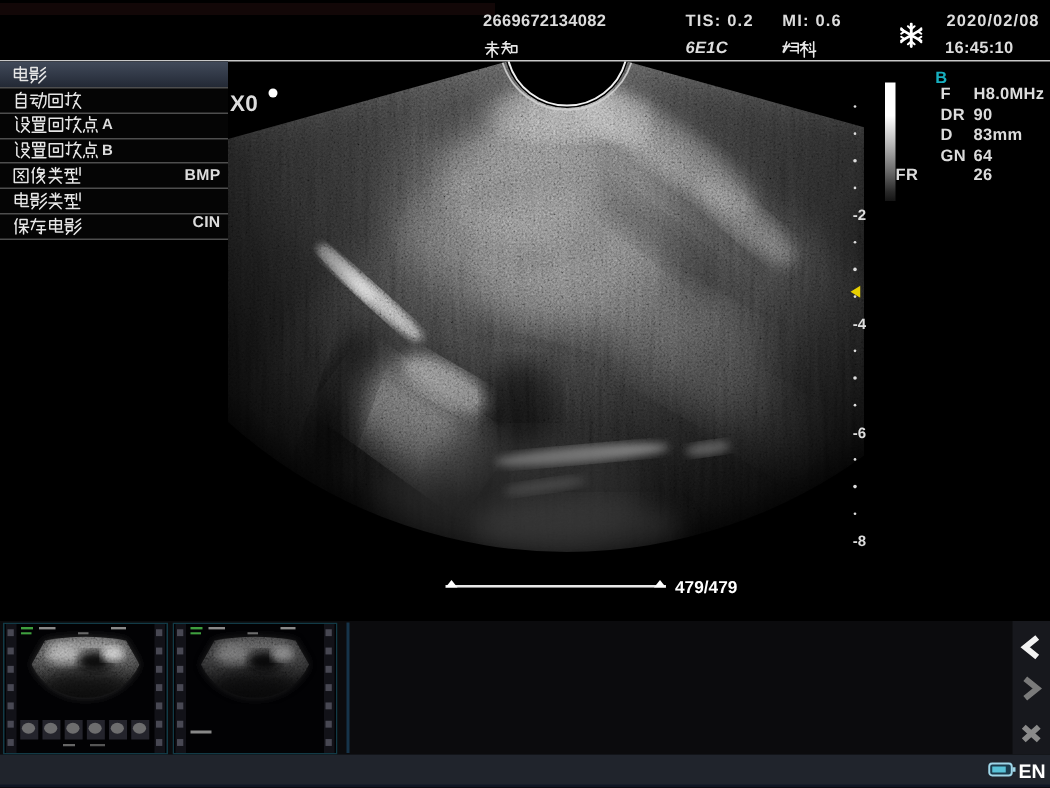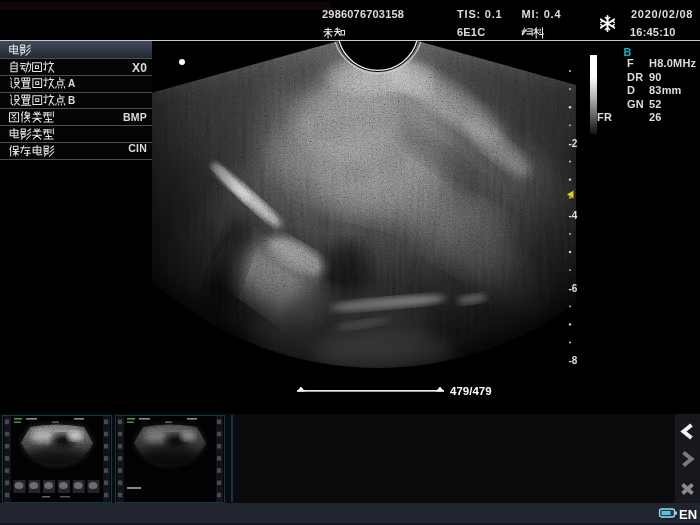--- a/index.html
+++ b/index.html
@@ -1,24 +1,24 @@
 <!DOCTYPE html>
 <html><head><meta charset="utf-8"><style>
 *{margin:0;padding:0;box-sizing:border-box}
 html,body{width:700px;height:525px;background:#000;overflow:hidden}
 body{font-family:"Liberation Sans",sans-serif;position:relative;color:#e8e8e8}
 .ab{position:absolute}
 .t{position:absolute;font-size:11px;font-weight:bold;color:#dcdcdc;white-space:pre;letter-spacing:0.2px}
 </style></head><body>
 <div class="ab" style="left:0;top:2px;width:330px;height:8px;background:#120707"></div>
-<div class="t" style="left:322px;top:8px;">2986076703158</div>
-<div class="t" style="left:457px;top:8px;letter-spacing:0.8px">TIS: 0.1</div>
-<div class="t" style="left:521.5px;top:8px;letter-spacing:0.8px">MI: 0.4</div>
+<div class="t" style="left:322px;top:8px;">2669672134082</div>
+<div class="t" style="left:457px;top:8px;letter-spacing:0.8px">TIS: 0.2</div>
+<div class="t" style="left:521.5px;top:8px;letter-spacing:0.8px">MI: 0.6</div>
 <div class="t" style="left:631px;top:8px;letter-spacing:0.7px">2020/02/08</div>
-<div class="t" style="left:457px;top:25.5px;">6E1C</div>
+<div class="t" style="left:457px;top:25.5px;font-style:italic;">6E1C</div>
 <div class="t" style="left:630px;top:25.5px;">16:45:10</div>
 <svg style="position:absolute;left:322.0px;top:26.5px;" width="24" height="12" viewBox="0 0 23.88 12.00">
     <path transform="translate(0.50 0.5)" d="M2.42 1.98 L8.58 1.98 M1.10 4.29 L9.90 4.29 M5.50 0.22 L5.50 10.67 M5.50 4.62 L1.98 8.58 M5.50 4.62 L9.02 8.58" fill="none" stroke="#e6e6e6" stroke-width="1.05" stroke-linecap="round" stroke-linejoin="round"></path>
     <path transform="translate(11.94 0.5)" d="M3.52 0.22 L2.42 1.54 M1.32 1.76 L5.94 1.76 M0.44 3.96 L6.60 3.96 M3.30 1.76 L3.30 3.96 M3.30 3.96 L0.88 8.36 M3.30 3.96 L6.16 7.92 M7.04 3.08 L10.56 3.08 L10.56 7.48 L7.04 7.48 L7.04 3.08" fill="none" stroke="#e6e6e6" stroke-width="1.05" stroke-linecap="round" stroke-linejoin="round"></path>
   </svg>
 <svg style="position:absolute;left:521.0px;top:26.5px;" width="24" height="12" viewBox="0 0 23.88 12.00">
     <path transform="translate(0.50 0.5)" d="M2.97 0.44 L0.55 7.15 M0.44 3.41 L5.28 3.41 M0.99 7.37 L4.73 1.76 M6.16 1.32 L10.56 1.32 L10.56 7.92 M6.16 3.74 L10.56 3.74 M5.39 6.38 L10.56 6.38" fill="none" stroke="#e6e6e6" stroke-width="1.05" stroke-linecap="round" stroke-linejoin="round"></path>
     <path transform="translate(11.94 0.5)" d="M3.74 0.22 L2.42 1.32 M0.55 2.42 L5.72 2.42 M3.19 1.32 L3.19 10.56 M3.19 3.30 L0.77 6.38 M3.19 3.30 L5.50 6.16 M7.04 1.54 L7.48 2.86 M6.82 4.18 L7.26 5.50 M6.38 7.26 L10.78 6.60 M9.46 0.33 L9.46 10.56" fill="none" stroke="#e6e6e6" stroke-width="1.05" stroke-linecap="round" stroke-linejoin="round"></path>
   </svg>
 <svg class="ab" style="left:599px;top:15px" width="17" height="17" viewBox="0 0 17 17">
@@ -118,21 +118,21 @@
     <path transform="translate(0.50 0.5)" d="M1.72 1.72 L9.77 1.72 L9.77 7.47 L1.72 7.47 L1.72 1.72 M1.72 4.60 L9.77 4.60 M5.75 0.00 L5.75 9.54 L10.92 9.54" fill="none" stroke="#e6e6e6" stroke-width="1.05" stroke-linecap="round" stroke-linejoin="round"></path>
     <path transform="translate(12.46 0.5)" d="M1.15 0.46 L5.52 0.46 L5.52 3.22 L1.15 3.22 L1.15 0.46 M0.34 4.60 L6.09 4.60 M1.38 5.98 L5.29 5.98 L5.29 8.74 L1.38 8.74 L1.38 5.98 M3.33 8.74 L1.38 11.15 M11.15 0.57 L8.05 2.88 M11.15 3.45 L7.24 6.90 M11.38 6.55 L6.67 11.27" fill="none" stroke="#e6e6e6" stroke-width="1.05" stroke-linecap="round" stroke-linejoin="round"></path>
   </svg>
 <div class="ab" style="left:0;top:58.0px;width:152px;height:1px;background:#4e4e4e"></div>
 <svg style="position:absolute;left:7.0px;top:60.6px;" width="49" height="12" viewBox="0 0 48.84 12.50">
     <path transform="translate(0.50 0.5)" d="M5.75 0.00 L4.83 1.38 M2.53 1.61 L8.97 1.61 L8.97 10.70 L2.53 10.70 L2.53 1.61 M2.53 4.60 L8.97 4.60 M2.53 7.59 L8.97 7.59" fill="none" stroke="#e6e6e6" stroke-width="1.05" stroke-linecap="round" stroke-linejoin="round"></path>
     <path transform="translate(12.46 0.5)" d="M0.57 2.07 L5.17 2.07 M0.23 4.37 L5.52 4.37 M3.22 4.37 L1.49 7.82 L5.17 7.24 M4.02 8.62 L4.94 9.77 M6.09 2.64 L11.15 2.64 M8.62 0.34 L8.28 2.64 L5.98 11.15 M11.15 2.64 L10.70 8.05 L8.97 10.70" fill="none" stroke="#e6e6e6" stroke-width="1.05" stroke-linecap="round" stroke-linejoin="round"></path>
     <path transform="translate(24.42 0.5)" d="M1.15 1.38 L10.35 1.38 L10.35 10.35 L1.15 10.35 L1.15 1.38 M4.14 4.37 L7.36 4.37 L7.36 7.36 L4.14 7.36 L4.14 4.37" fill="none" stroke="#e6e6e6" stroke-width="1.05" stroke-linecap="round" stroke-linejoin="round"></path>
     <path transform="translate(36.38 0.5)" d="M2.76 0.23 L2.76 1.38 M0.46 2.53 L5.29 2.53 M2.76 2.53 L2.53 8.97 L1.15 8.05 M7.82 0.23 L6.67 2.07 M6.21 2.07 L11.04 2.07 M9.89 2.07 L5.98 11.15 M7.36 6.21 L11.27 11.15" fill="none" stroke="#e6e6e6" stroke-width="1.05" stroke-linecap="round" stroke-linejoin="round"></path>
   </svg>
-<div class="t" style="right:553px;left:auto;top:61.0px;position:absolute;font-size:12px">X0</div>
+<div class="t" style="right:528px;left:auto;top:61.0px;position:absolute;font-size:15px">X0</div>
 <div class="ab" style="left:0;top:74.8px;width:152px;height:1px;background:#4e4e4e"></div>
 <svg style="position:absolute;left:7.0px;top:77.4px;" width="61" height="12" viewBox="0 0 60.80 12.50">
     <path transform="translate(0.50 0.5)" d="M1.61 0.34 L2.76 1.84 M2.53 3.68 L2.53 9.43 L4.14 10.81 M6.44 3.68 L6.44 0.92 L9.89 0.92 L9.89 3.22 L11.15 4.14 M5.98 5.29 L10.58 5.29 L5.63 11.15 M6.44 6.44 L11.27 11.04" fill="none" stroke="#e6e6e6" stroke-width="1.05" stroke-linecap="round" stroke-linejoin="round"></path>
     <path transform="translate(12.46 0.5)" d="M1.61 0.46 L9.89 0.46 L9.89 3.33 L1.61 3.33 L1.61 0.46 M4.37 0.46 L4.37 3.33 M7.13 0.46 L7.13 3.33 M2.53 5.06 L9.66 5.06 M3.45 5.06 L8.74 5.06 L8.74 9.66 L3.45 9.66 L3.45 5.06 M3.45 6.90 L8.74 6.90 M1.15 11.15 L10.81 11.15" fill="none" stroke="#e6e6e6" stroke-width="1.05" stroke-linecap="round" stroke-linejoin="round"></path>
     <path transform="translate(24.42 0.5)" d="M1.15 1.38 L10.35 1.38 L10.35 10.35 L1.15 10.35 L1.15 1.38 M4.14 4.37 L7.36 4.37 L7.36 7.36 L4.14 7.36 L4.14 4.37" fill="none" stroke="#e6e6e6" stroke-width="1.05" stroke-linecap="round" stroke-linejoin="round"></path>
     <path transform="translate(36.38 0.5)" d="M2.76 0.23 L2.76 1.38 M0.46 2.53 L5.29 2.53 M2.76 2.53 L2.53 8.97 L1.15 8.05 M7.82 0.23 L6.67 2.07 M6.21 2.07 L11.04 2.07 M9.89 2.07 L5.98 11.15 M7.36 6.21 L11.27 11.15" fill="none" stroke="#e6e6e6" stroke-width="1.05" stroke-linecap="round" stroke-linejoin="round"></path>
     <path transform="translate(48.34 0.5)" d="M5.29 0.23 L5.29 2.53 M5.29 2.53 L9.89 2.53 M2.99 4.37 L8.51 4.37 L8.51 7.93 L2.99 7.93 L2.99 4.37 M1.61 9.43 L1.03 11.04 M4.14 9.66 L4.14 11.04 M7.13 9.66 L7.13 11.04 M9.89 9.43 L10.46 11.04" fill="none" stroke="#e6e6e6" stroke-width="1.05" stroke-linecap="round" stroke-linejoin="round"></path>
   </svg>
 <div class="t" style="left:68px;top:78.0px;font-size:10px">A</div>
 <div class="ab" style="left:0;top:91.6px;width:152px;height:1px;background:#4e4e4e"></div>
@@ -169,21 +169,21 @@
   </svg>
 <div class="ab" style="left:0;top:158.8px;width:152px;height:1px;background:#4e4e4e"></div>
 <div class="t" style="left:623.5px;top:45.5px;color:#17b0c0;font-size:11px">B</div>
 <div class="t" style="left:627px;top:57.0px">F</div>
 <div class="t" style="left:649px;top:57.0px">H8.0MHz</div>
 <div class="t" style="left:627px;top:70.6px">DR</div>
 <div class="t" style="left:649px;top:70.6px">90</div>
 <div class="t" style="left:627px;top:84.2px">D</div>
 <div class="t" style="left:649px;top:84.2px">83mm</div>
 <div class="t" style="left:627px;top:97.8px">GN</div>
-<div class="t" style="left:649px;top:97.8px">52</div>
+<div class="t" style="left:649px;top:97.8px">64</div>
 <div class="t" style="left:597px;top:111.4px">FR</div>
 <div class="t" style="left:649px;top:111.4px">26</div>
 <div class="ab" style="left:590px;top:54.5px;width:7px;height:79px;background:linear-gradient(#ffffff,#ffffff 28%,#b8b8b8 52%,#6a6a6a 75%,#2a2a2a 92%,#141414)"></div>
 <svg class="ab" style="left:560px;top:40px" width="30" height="340" viewBox="0 0 30 340">
     <circle cx="10" cy="31.0" r="0.9" fill="#ddd"></circle>
     <circle cx="10" cy="49.1" r="0.9" fill="#ddd"></circle>
     <circle cx="10" cy="67.2" r="1.2" fill="#ddd"></circle>
     <circle cx="10" cy="85.3" r="0.9" fill="#ddd"></circle>
     <text x="8.5" y="106.9" font-family="Liberation Sans" font-size="10" font-weight="bold" fill="#ddd">-2</text>
     <circle cx="10" cy="121.5" r="0.9" fill="#ddd"></circle>

